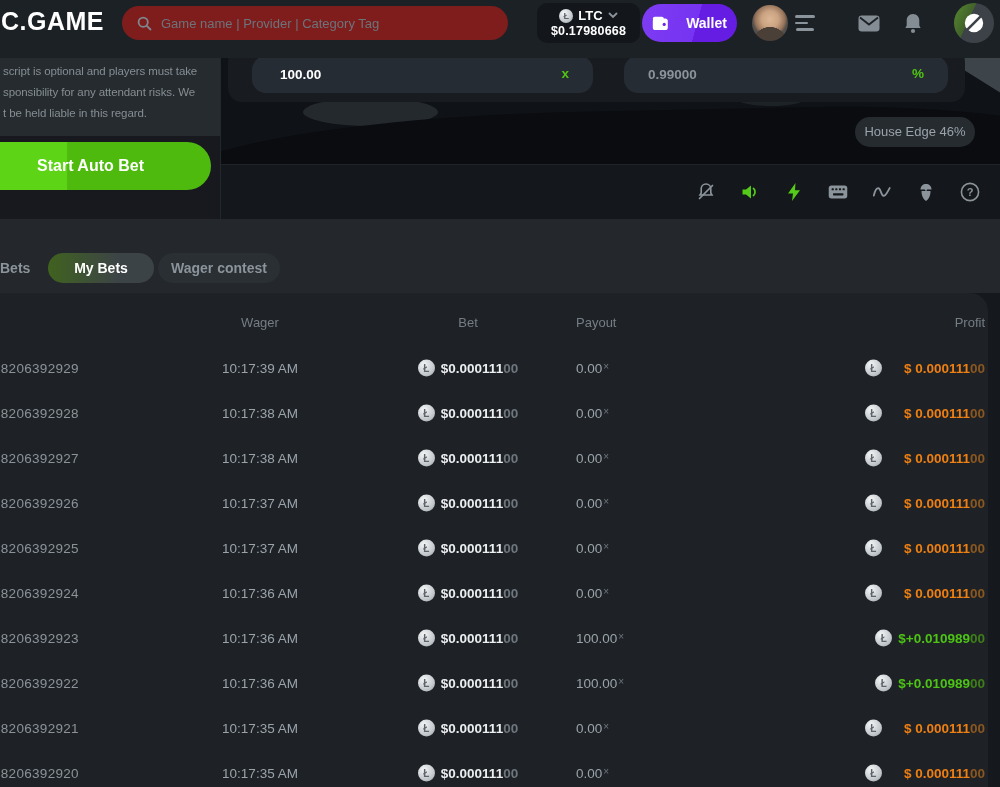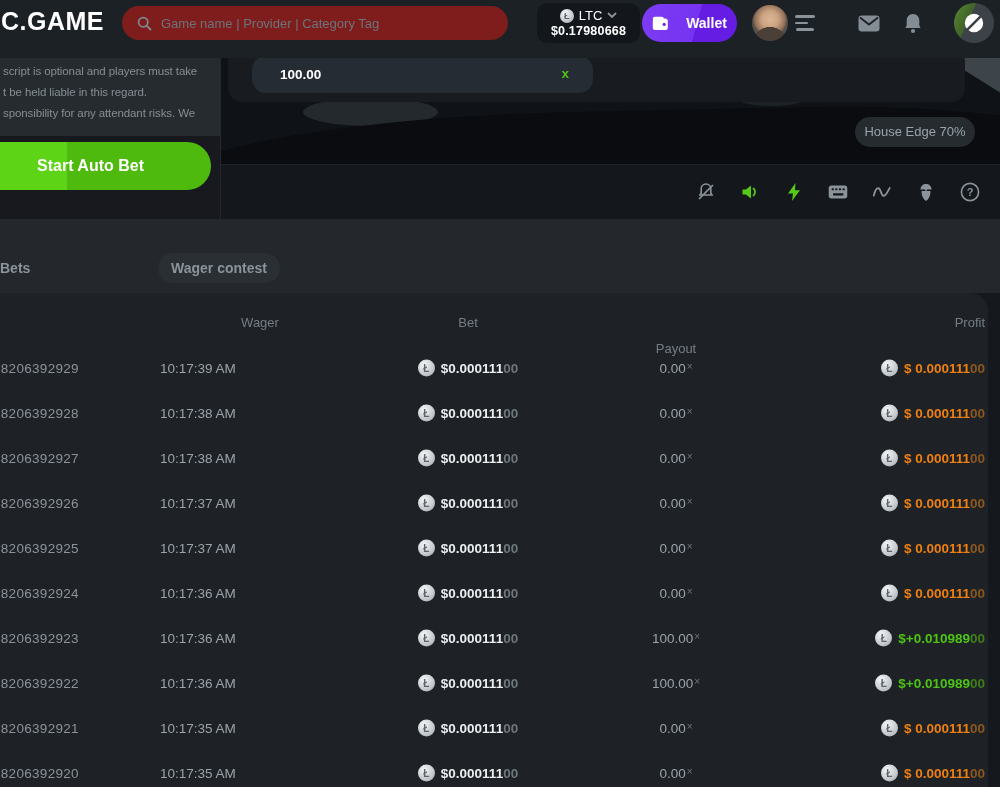--- a/index.html
+++ b/index.html
@@ -12,21 +12,21 @@
   .logo{position:absolute;left:1px;top:7px;font-size:25px;font-weight:800;color:#ffffff;letter-spacing:.5px;white-space:nowrap;}
   .search{position:absolute;left:122px;top:6px;width:386px;height:34px;border-radius:17px;
     background:#7f1d1d;display:flex;align-items:center;padding-left:15px;}
   .search svg{flex:0 0 auto;}
   .search input{flex:1;background:transparent;border:none;outline:none;color:#aab3ba;
     font-size:13px;margin-left:9px;font-family:inherit;}
   .search input::placeholder{color:#6b747b;}
   .currency{position:absolute;left:537px;top:3px;width:103px;height:40px;border-radius:10px;
     background:#13171c;display:flex;flex-direction:column;align-items:center;justify-content:center;cursor:pointer;}
   .cur-row{display:flex;align-items:center;gap:5px;}
-  .cur-code{color:#fff;font-weight:400;font-size:13px;}
+  .cur-code{color:#fff;font-weight:700;font-size:13px;}
   .balance{color:#fff;font-weight:700;font-size:12.5px;margin-top:1px;letter-spacing:.2px;}
   .coin{border-radius:50%;display:inline-flex;align-items:center;justify-content:center;
     background:radial-gradient(circle at 35% 30%,#f4f5f6,#c4c9cd 60%,#9aa0a6);color:#5d646b;font-weight:700;font-style:normal;}
   .c14{width:14px;height:14px;font-size:9px;}
   .c17{width:17px;height:17px;font-size:10px;flex:0 0 auto;}
   .wallet-btn{position:absolute;left:642px;top:4px;width:95px;height:38px;border:none;border-radius:19px;
     background:linear-gradient(105deg,#7e3cf4 0%,#7633f1 57%,#651de4 57.3%);color:#fff;font-weight:700;font-size:14px;
     display:flex;align-items:center;justify-content:center;gap:17px;cursor:pointer;font-family:inherit;}
   .avatar{position:absolute;left:752px;top:5px;width:36px;height:36px;border-radius:50%;cursor:pointer;
     background:radial-gradient(circle at 50% 110%,#4a4038 0 40%,transparent 41%),
@@ -87,33 +87,33 @@
   .tab-wager{position:absolute;left:158px;top:34px;height:30px;padding:0 13px;border-radius:15px;
     background:#2a2f34;color:#8b949b;font-weight:600;font-size:14px;display:flex;align-items:center;cursor:pointer;}
 
   
   .panel{position:absolute;left:-20px;top:293px;width:1008px;height:510px;background:#1e2227;
     border-radius:18px 18px 0 0;z-index:6;}
   .thead{position:relative;height:52px;}
   .th{position:absolute;top:22px;color:#747d84;font-size:13px;}
   .th-time{left:180px;width:200px;text-align:center;}
   .th-bet{left:388px;width:200px;text-align:center;}
-  .th-payout{left:596px;width:200px;text-align:center;margin-top:26px;}
+  .th-payout{left:596px;width:200px;}
   .th-profit{right:3px;text-align:right;}
   .t-row{position:relative;height:45px;cursor:pointer;}
   .cell{position:absolute;top:50%;transform:translateY(-50%);}
   .cell.id{left:16px;color:#8b9299;font-size:13.5px;letter-spacing:.3px;}
-  .cell.time{left:180px;width:200px;text-align:left;color:#9aa3aa;font-size:13.5px;}
+  .cell.time{left:180px;width:200px;text-align:center;color:#9aa3aa;font-size:13.5px;}
   .cell.bet{left:388px;width:200px;display:flex;align-items:center;justify-content:center;gap:6px;}
   .amt{font-weight:700;font-size:13.5px;color:#eceef0;white-space:pre;}
   .amt .trail{color:#6e767d;}
-  .cell.payout{left:596px;width:200px;text-align:center;color:#9aa3aa;font-size:13.5px;}
+  .cell.payout{left:596px;width:200px;text-align:left;color:#9aa3aa;font-size:13.5px;}
   .mult{font-size:10px;color:#6e767d;margin-left:1px;vertical-align:3px;}
   .cell.profit{right:3px;display:flex;align-items:center;gap:6px;}
-  .t-row[data-win="false"] .profit-amt{color:#ee7f11;}
+  .t-row[data-win="false"] .profit-amt{color:#ee7f11;margin-left:16px;}
   .t-row[data-win="false"] .profit-amt .trail{color:#8a571f;}
   .t-row[data-win="true"] .profit-amt{color:#4cc414;}
   .t-row[data-win="true"] .profit-amt .trail{color:#3e7e19;}
 </style>
 </head>
 <body>
 
 <div id="app">
 
   <div class="topbar">
@@ -175,41 +175,45 @@
       <svg width="22" height="22" viewBox="0 0 24 24">
         <circle cx="12" cy="12" r="10" fill="#ffffff"></circle>
         <rect x="1" y="10.6" width="24" height="2.8" fill="#3d4248" transform="rotate(-45 12 12)"></rect>
       </svg>
     </div>
   </div>
 
   <div class="sidebar">
     <div class="disclaimer">
       <div>script is optional and players must take</div>
+      <div>sponsibility for any attendant risks. We</div>
       <div>t be held liable in this regard.</div>
-      <div>sponsibility for any attendant risks. We</div>
     </div>
     <button class="start-btn">Start Auto Bet</button>
   </div>
 
   <div class="game-area">
     <div class="rock1"></div>
     <div class="rock2"></div>
     <div class="terrain"></div>
     <div class="wedge"></div>
   </div>
 
   <div class="bet-strip">
     <div class="inp-wrap iw1">
       <input readonly="" value="100.00" style="">
       <span class="suffix">x</span>
     </div>
-  </div>
-
-  <div class="house-edge">House Edge 70%</div>
+    <div class="inp-wrap iw2 dim">
+      <input readonly="" value="0.99000" style="">
+      <span class="suffix">%</span>
+    </div>
+  </div>
+
+  <div class="house-edge">House Edge 46%</div>
 
   <div class="gtoolbar">
     <span class="gt-icon">
       <svg width="20" height="20" viewBox="0 0 20 20">
         <path d="M10 2 C7 2 5.2 4.2 5.2 6.8 L5.2 11 L4 13 L16 13 L14.8 11 L14.8 6.8 C14.8 4.2 13 2 10 2 Z" fill="none" stroke="#8b949b" stroke-width="1.6"></path>
         <line x1="3.5" y1="16.5" x2="16.5" y2="3.5" stroke="#8b949b" stroke-width="1.7" stroke-linecap="round"></line>
       </svg>
     </span>
     <span class="gt-icon">
       <svg width="20" height="20" viewBox="0 0 20 20">
@@ -249,20 +253,21 @@
     <span class="gt-icon">
       <svg width="20" height="20" viewBox="0 0 20 20">
         <circle cx="10" cy="10" r="8.6" fill="none" stroke="#8b949b" stroke-width="1.6"></circle>
         <text x="10" y="14" text-anchor="middle" font-size="11" font-weight="bold" fill="#8b949b" font-family="Liberation Sans, sans-serif">?</text>
       </svg>
     </span>
   </div>
 
   <div class="band">
     <span class="tab-cut">Bets</span>
+    <span class="tab-active">My Bets</span>
     <span class="tab-wager">Wager contest</span>
   </div>
 
   <div class="panel">
     <div class="thead">
       <span class="th th-time">Wager</span>
       <span class="th th-bet">Bet</span>
       <span class="th th-payout">Payout</span>
       <span class="th th-profit">Profit</span>
     </div>

